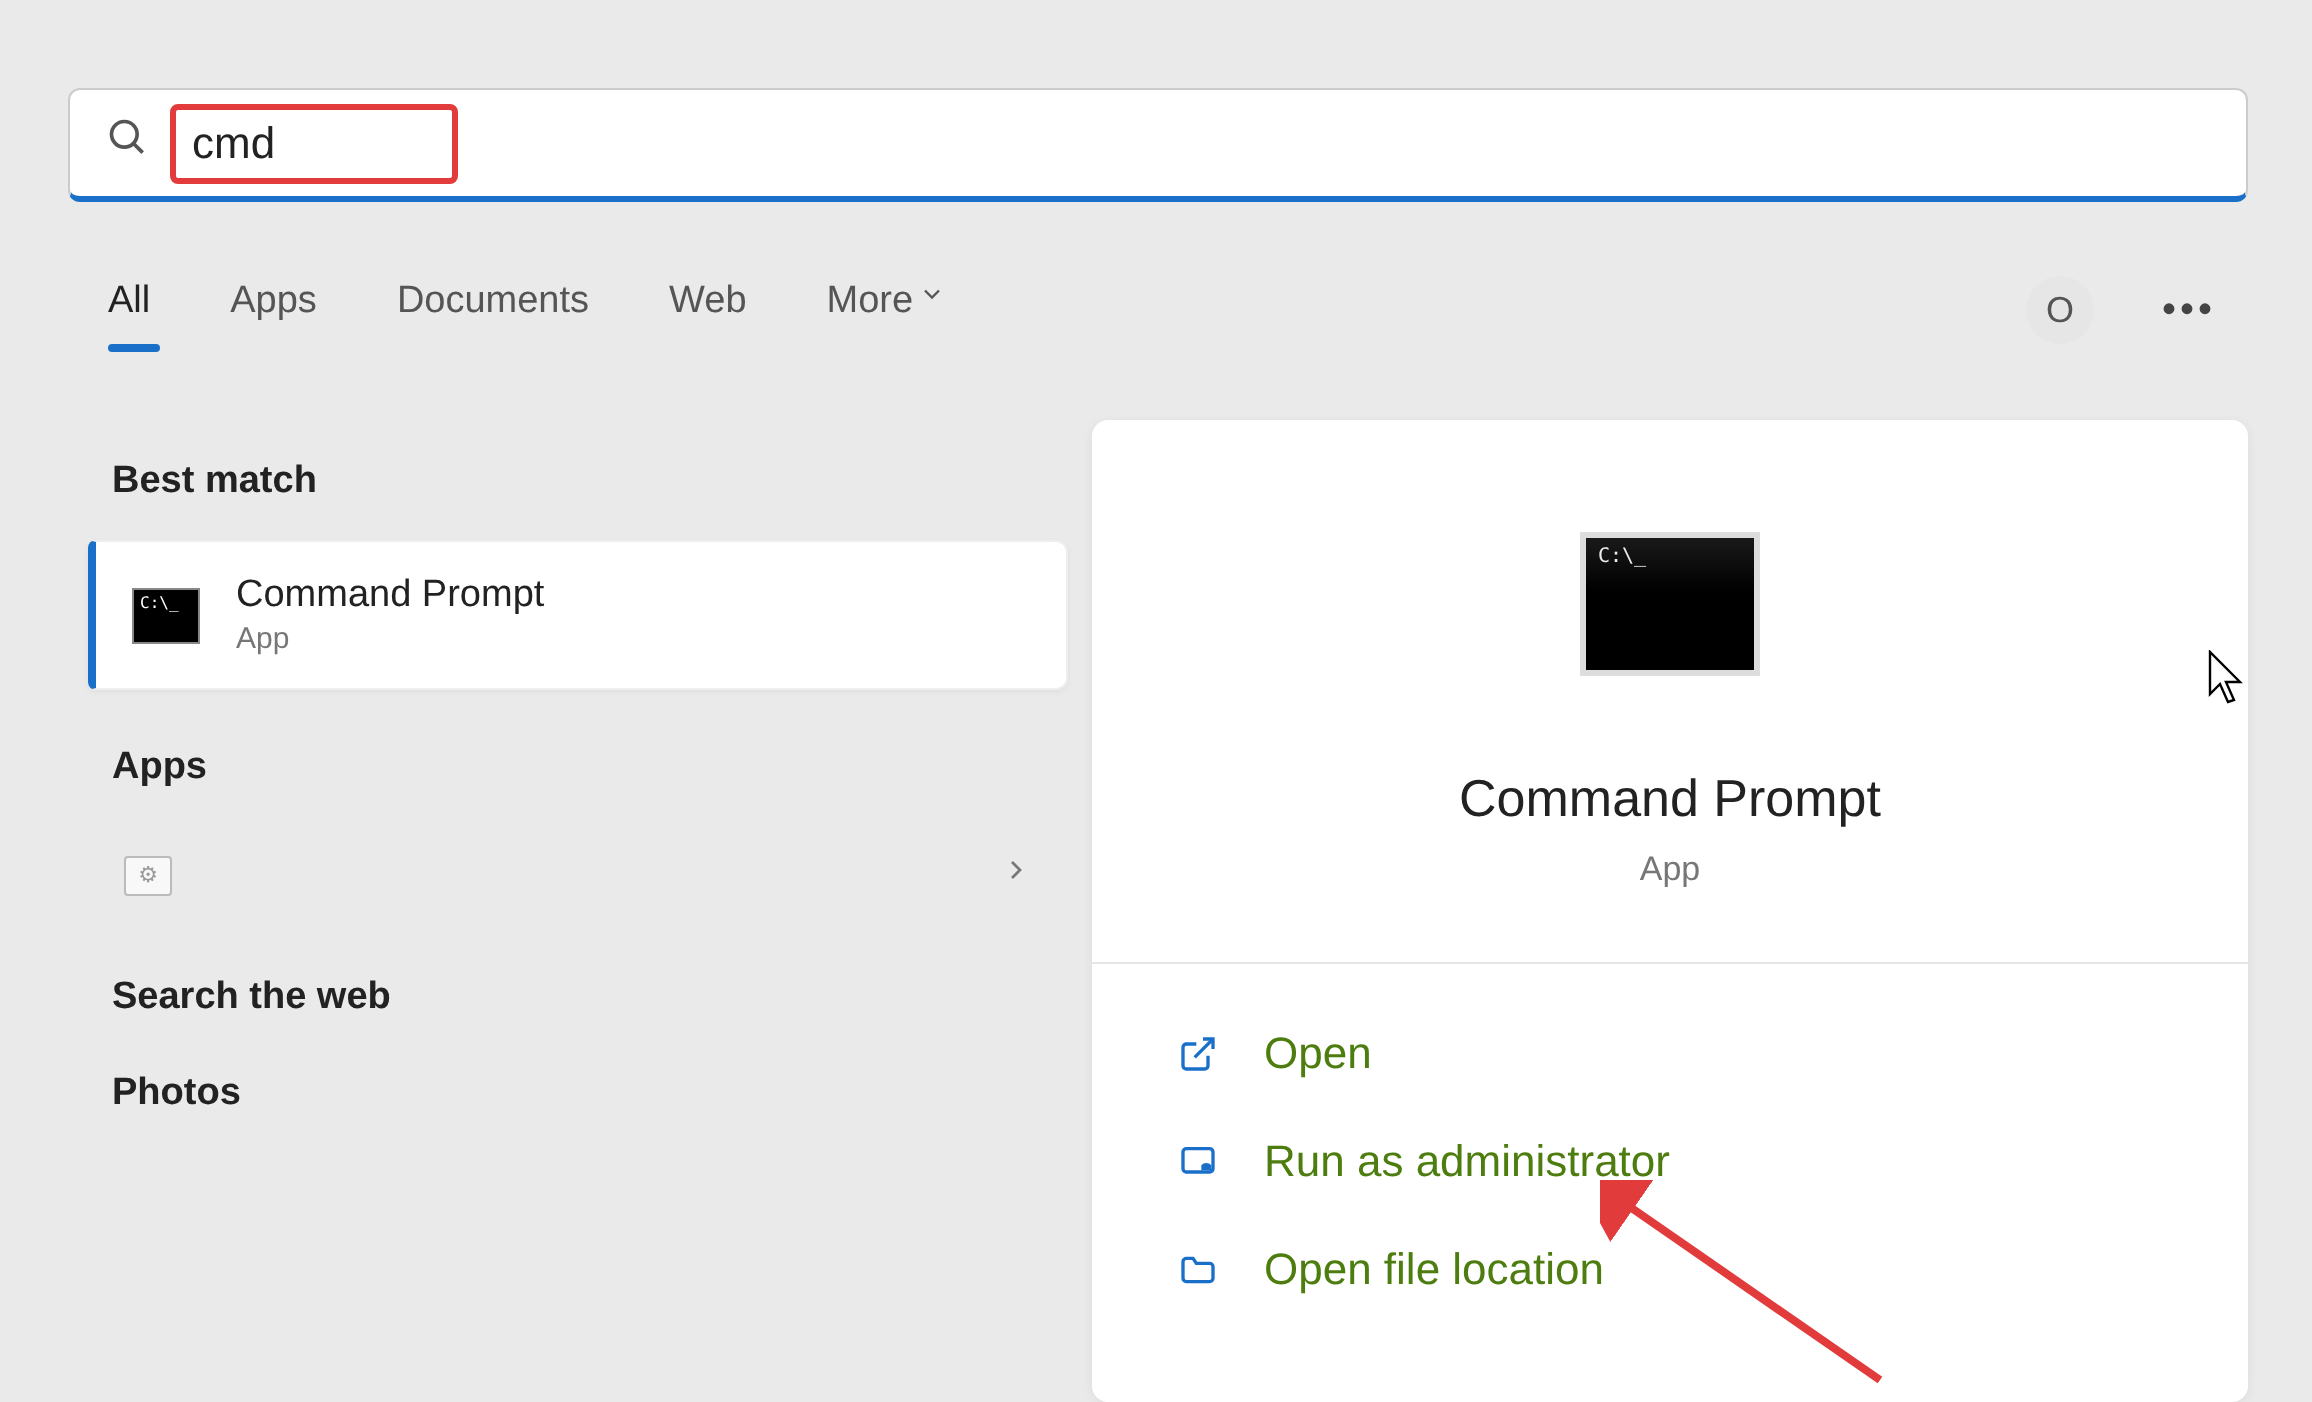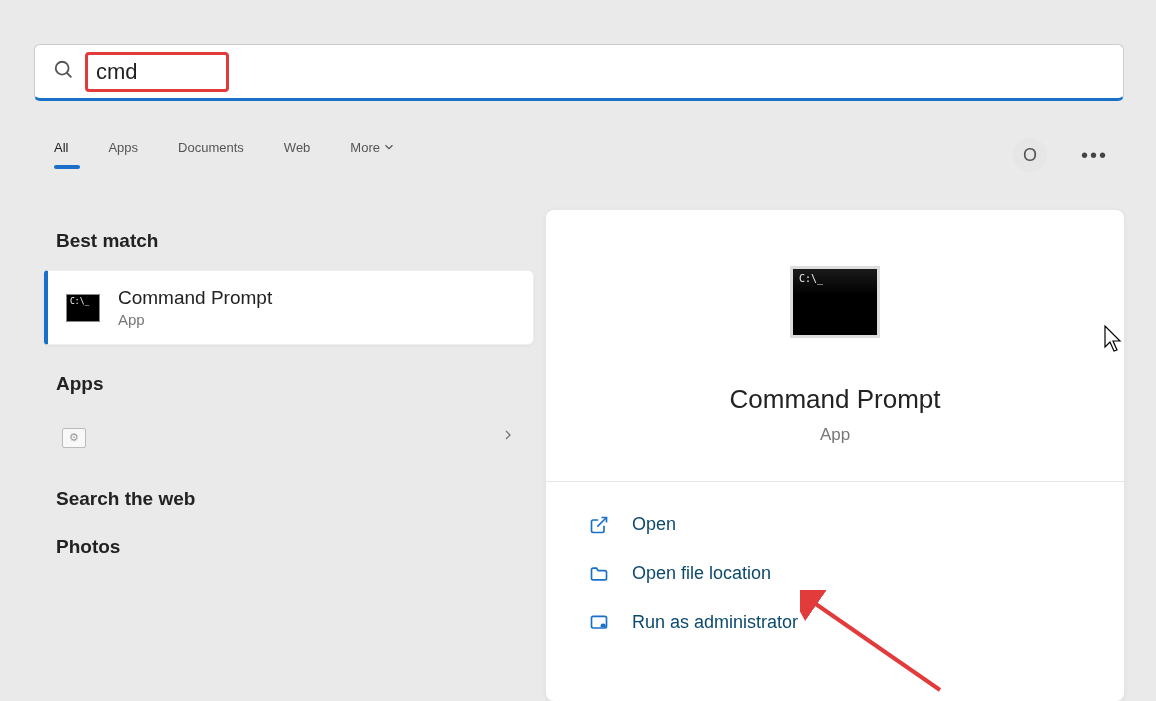--- a/index.html
+++ b/index.html
@@ -40,21 +40,21 @@
     width: 100px;
     background: transparent;
   }
   .tabs-row {
     position: absolute;
     top: 140px;
     left: 54px;
     display: flex;
     align-items: center;
     gap: 40px;
-    font-size: 13px;
+    font-size: 19px;
     color: #555;
   }
   .tab { cursor: pointer; position: relative; }
   .tab.active { color: #222; font-weight: 500; }
   .tab.active::after {
     content: "";
     position: absolute;
     bottom: -14px;
     left: 0;
     width: 26px;
@@ -178,25 +178,25 @@
   .hero-title {
     font-size: 26px;
     color: #222;
     margin-top: 46px;
     font-weight: 400;
   }
   .hero-sub { font-size: 17px; color: #777; margin-top: 10px; }
   .hr { height: 1px; background: #e5e5e5; margin: 36px -36px 18px; }
   .action-row {
     display: flex;
-    align-items: flex-end;
+    align-items: center;
     gap: 22px;
     padding: 14px 6px;
-    font-size: 18px;
-    color: #0c4a6e;
+    font-size: 22px;
+    color: #4d7c0f;
     cursor: pointer;
     border-radius: 4px;
   }
   .action-icon { width: 22px; display: flex; justify-content: center; }
   
   .arrow-svg {
     position: absolute;
     top: 590px;
     left: 800px;
     pointer-events: none;
@@ -281,34 +281,34 @@
         <polyline points="15 3 21 3 21 9"></polyline>
           <line x1="10" y1="14" x2="21" y2="3"></line>
       </svg>
     </span>
     <span>Open</span>
   </div>
 
   <div class="action-row">
     <span class="action-icon">
       <svg width="20" height="20" viewBox="0 0 24 24" fill="none" stroke="#1a6fc9" stroke-width="2">
-        <path d="M3 7a2 2 0 0 1 2-2h4l2 3h8a2 2 0 0 1 2 2v7a2 2 0 0 1-2 2H5a2 2 0 0 1-2-2z"></path>
-      </svg>
-    </span>
-    <span>Open file location</span>
-  </div>
-
-  <div class="action-row">
-    <span class="action-icon">
-      <svg width="20" height="20" viewBox="0 0 24 24" fill="none" stroke="#1a6fc9" stroke-width="2">
         <rect x="3" y="4" width="18" height="14" rx="2"></rect>
         <path d="M14 14 a4 4 0 0 1 6 0 v3 h-6 z" fill="#1a6fc9" stroke="none"></path>
       </svg>
     </span>
     <span>Run as administrator</span>
+  </div>
+
+  <div class="action-row">
+    <span class="action-icon">
+      <svg width="20" height="20" viewBox="0 0 24 24" fill="none" stroke="#1a6fc9" stroke-width="2">
+        <path d="M3 7a2 2 0 0 1 2-2h4l2 3h8a2 2 0 0 1 2 2v7a2 2 0 0 1-2 2H5a2 2 0 0 1-2-2z"></path>
+      </svg>
+    </span>
+    <span>Open file location</span>
   </div>
 
 </div>
 
 <svg class="arrow-svg" width="160" height="120">
   <defs>
     <marker id="ah" markerWidth="10" markerHeight="10" refX="2" refY="5" orient="auto">
       <path d="M0,0 L10,5 L0,10 z" fill="#e23b3b"></path>
     </marker>
   </defs>

